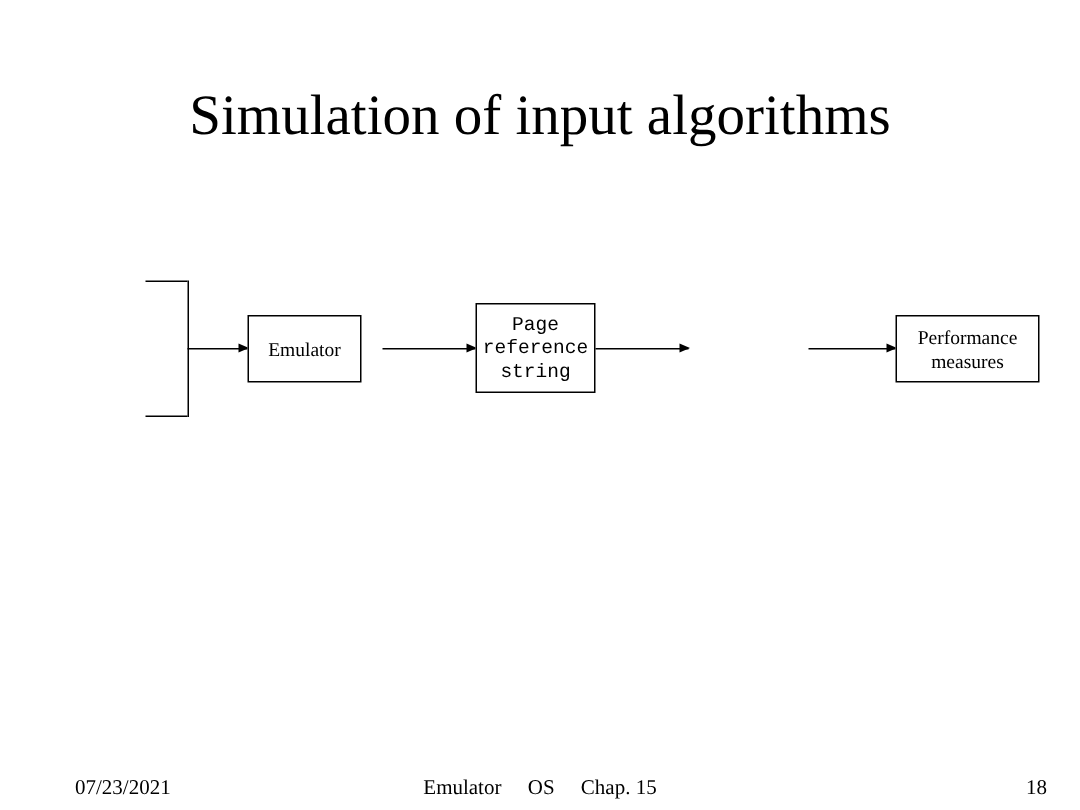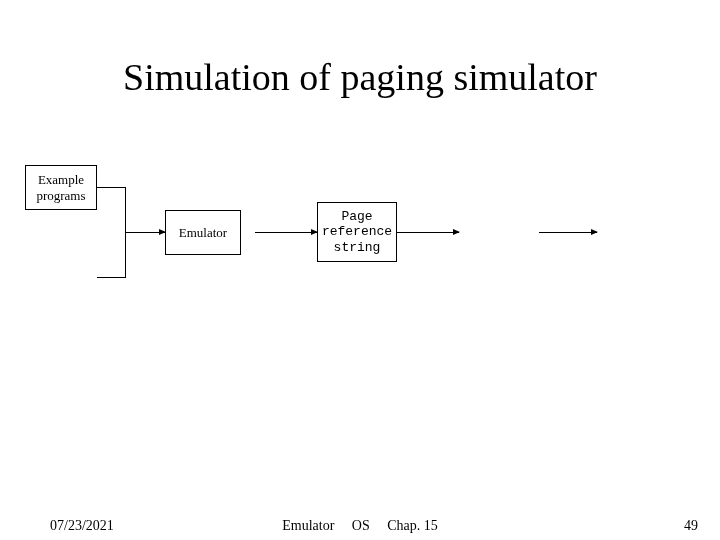--- a/index.html
+++ b/index.html
@@ -16,27 +16,24 @@
   .footer { position: absolute; bottom: 22px; left: 0; right: 0; font-size: 14px; }
   .ft-date { position: absolute; left: 50px; }
   .ft-center { position: absolute; left: 0; right: 0; text-align: center; }
   .ft-page { position: absolute; right: 22px; }
 </style>
 </head>
 <body>
 
 <div class="slide">
 
-  <div class="title">Simulation of paging simulator</div>
+  <div class="title">Simulation of input algorithms</div>
 
   <div class="diagram">
 
-    <div class="box" style="left:0px; top:0px; width:72px; height:45px;">
-      <span>Example<br>programs</span>
-    </div>
 
 
     <div class="conn" style="left:72px; top:22px; width:28px;"></div>
     <div class="conn" style="left:72px; top:112px; width:28px;"></div>
 
     <div class="conn v" style="left:100px; top:22px; height:91px;"></div>
 
     <div class="arrow h" style="left:100px; top:67px; width:40px;"></div>
 
     <div class="box" style="left:140px; top:45px; width:76px; height:45px;">
@@ -47,26 +44,29 @@
 
     <div class="box" style="left:292px; top:37px; width:80px; height:60px;font-family:Liberation Mono, monospace;">
       <span>Page<br>reference<br>string</span>
     </div>
 
     <div class="arrow h" style="left:372px; top:67px; width:62px;"></div>
 
 
     <div class="arrow h" style="left:514px; top:67px; width:58px;"></div>
 
+    <div class="box" style="left:572px; top:45px; width:96px; height:45px;">
+      <span>Performance<br>measures</span>
+    </div>
 
   </div>
 
   <div class="footer">
     <span class="ft-date">07/23/2021</span>
     <span class="ft-center">
       <span>Emulator</span>&nbsp;&nbsp;&nbsp;&nbsp;
       <span>OS</span>&nbsp;&nbsp;&nbsp;&nbsp;
       <span>Chap. 15</span>
     </span>
-    <span class="ft-page">49</span>
+    <span class="ft-page">18</span>
   </div>
 
 </div>
 
 </body></html>

